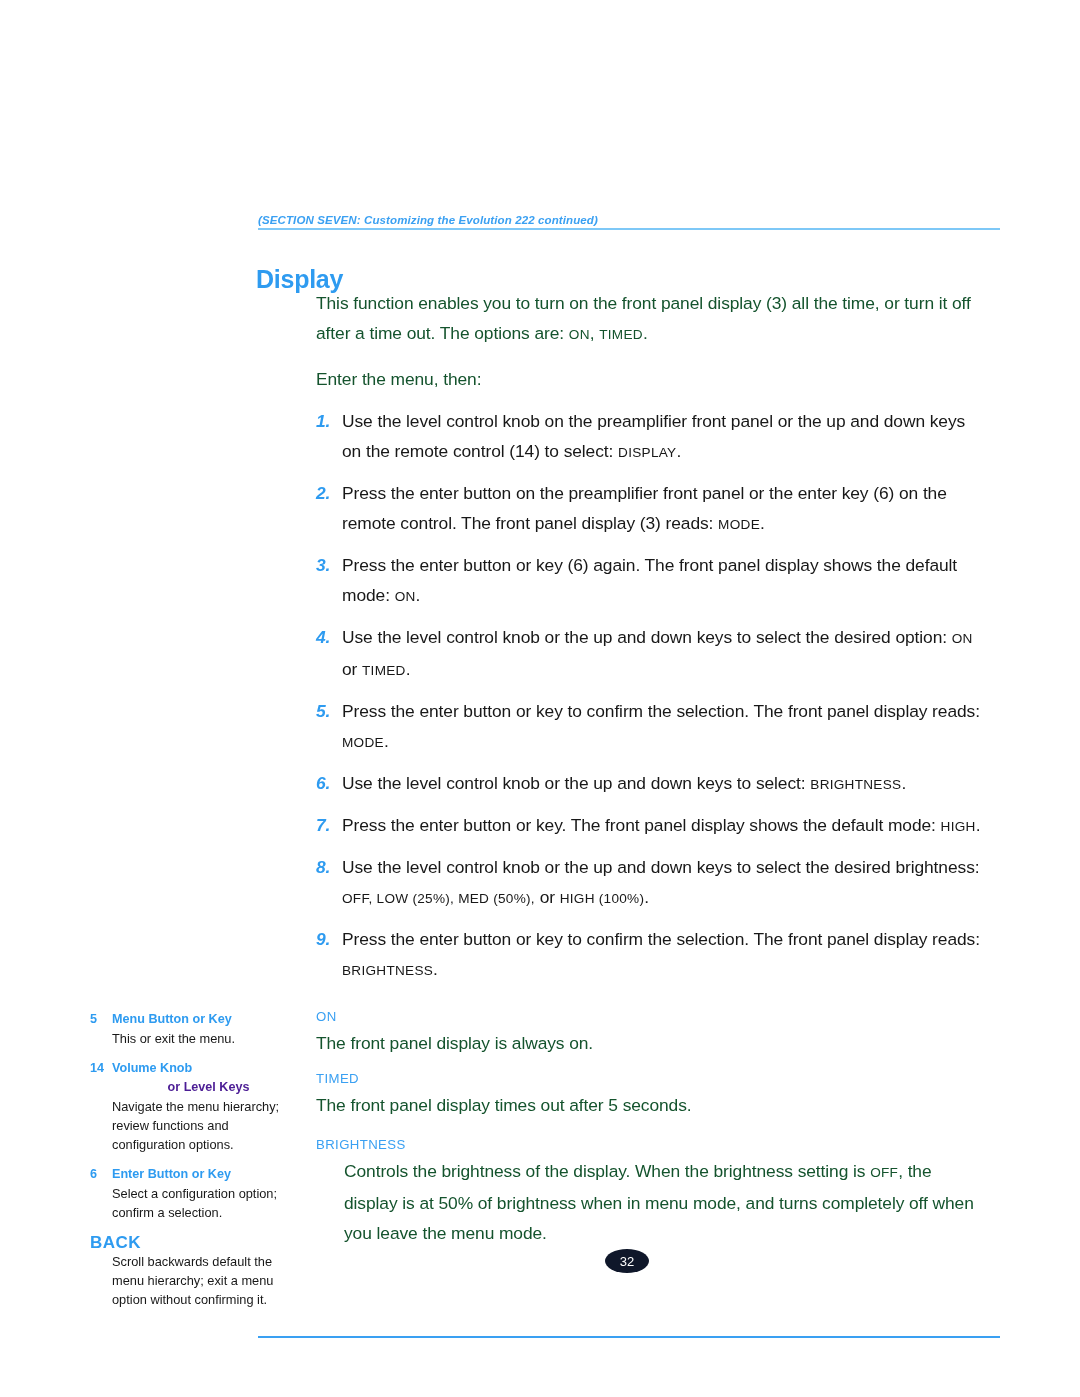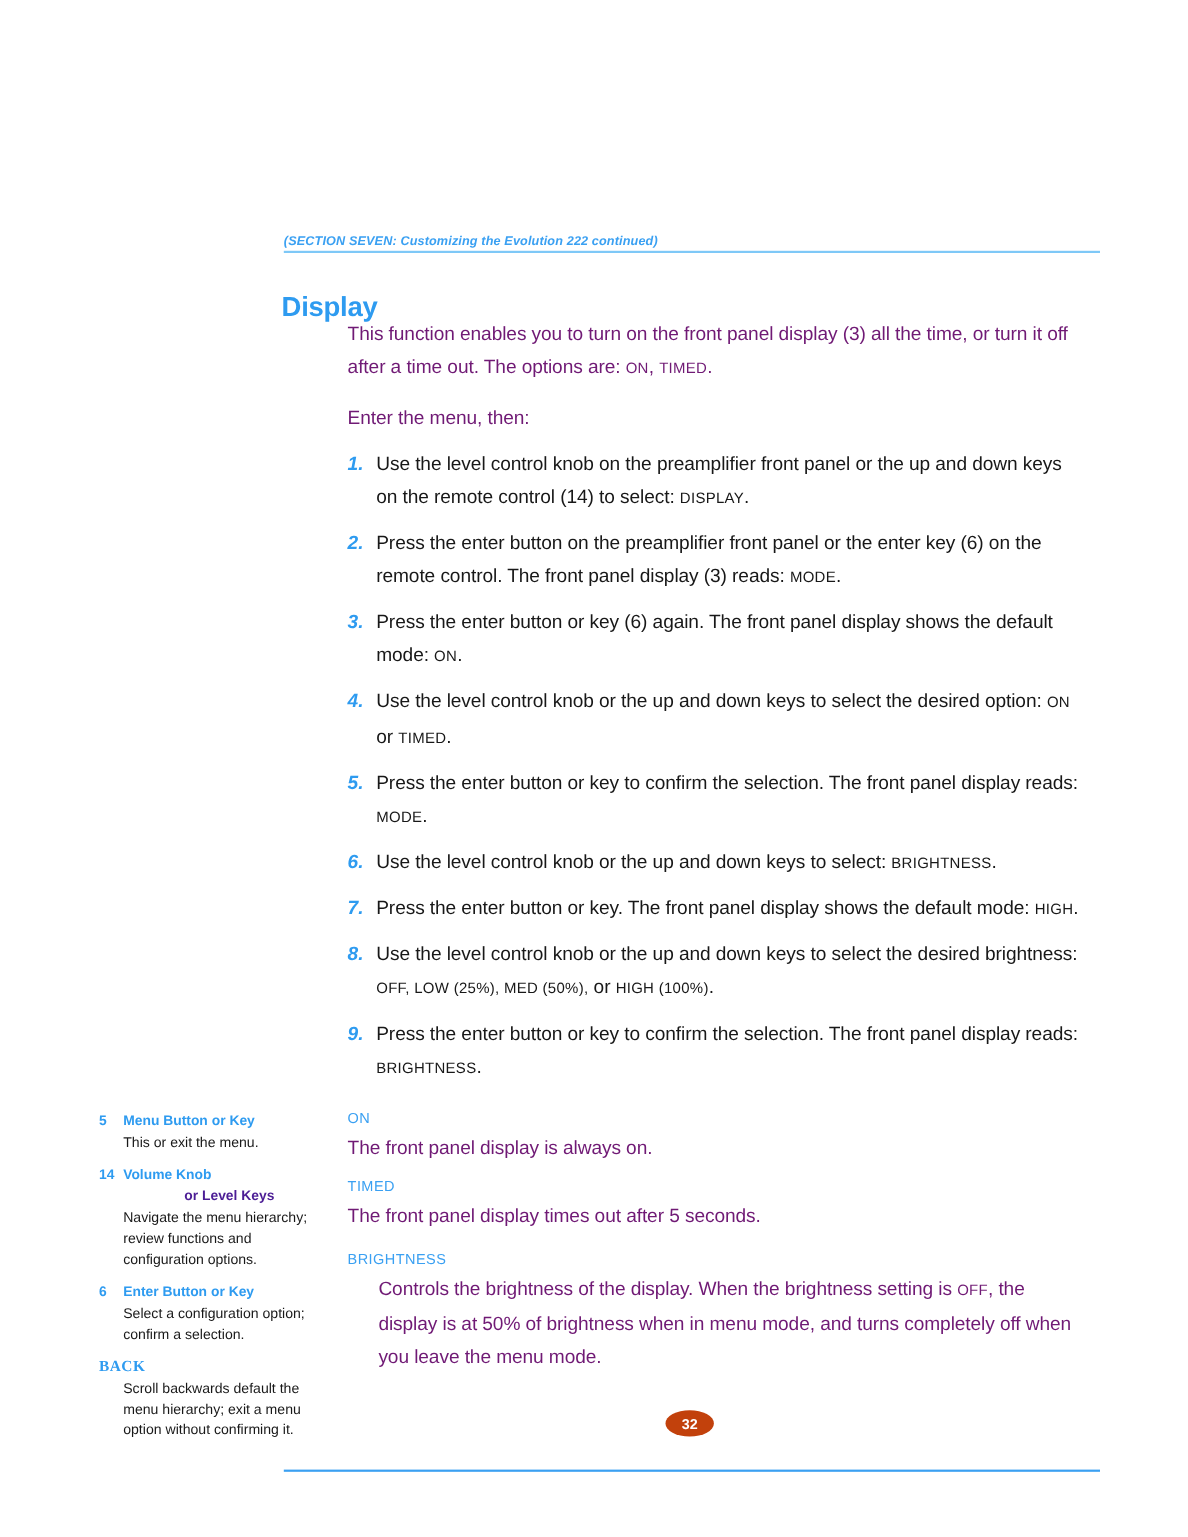--- a/index.html
+++ b/index.html
@@ -56,21 +56,21 @@
   
   .main-col {
     position: absolute;
     left: 316px;
     top: 288px;
     width: 672px;
   }
   .para {
     font-size: 17.4px;
     line-height: 30px;
-    color: #701a75;
+    color: #14532d;
     margin: 0 0 14px 0;
     letter-spacing: -0.005em;
   }
   .para.tight { margin-bottom: 12px; }
 
   
   .step {
     position: relative;
     padding-left: 26px;
     font-size: 17.4px;
@@ -147,28 +147,28 @@
     position: absolute;
     left: 258px;
     top: 1336px;
     width: 742px;
     height: 2px;
     background: #3aa0f2;
   }
   .page-num {
     position: absolute;
     left: 605px;
-    top: 1282px;
+    top: 1249px;
     width: 44px;
     height: 24px;
     border-radius: 50%;
-    background: #c2410c;
+    background: #0f172a;
     color: #ffffff;
     font-size: 13px;
-    font-weight: bold;
+    font-weight: normal;
     display: flex;
     align-items: center;
     justify-content: center;
   }
 </style>
 </head>
 <body>
 
 <div class="page">
 
@@ -257,21 +257,21 @@
 
     <div class="callout">
       <div class="callout-head">
         <span class="cnum">6</span>
         <span class="ctitle">Enter Button or Key</span>
       </div>
       <div class="callout-body">Select a configuration option; confirm a selection.</div>
     </div>
 
     <div class="callout">
-      <div class="callout-head nonum" style="font-size:14px;letter-spacing:0.03em;font-family:Liberation Serif, serif;">BACK</div>
+      <div class="callout-head nonum" style="font-size:17px;letter-spacing:0.03em;">BACK</div>
       <div class="callout-body">Scroll backwards default the menu hierarchy; exit a menu option without confirming it.</div>
     </div>
 
   </div>
 
   <div class="footer-rule"></div>
   <div class="page-num">32</div>
 
 </div>
 

